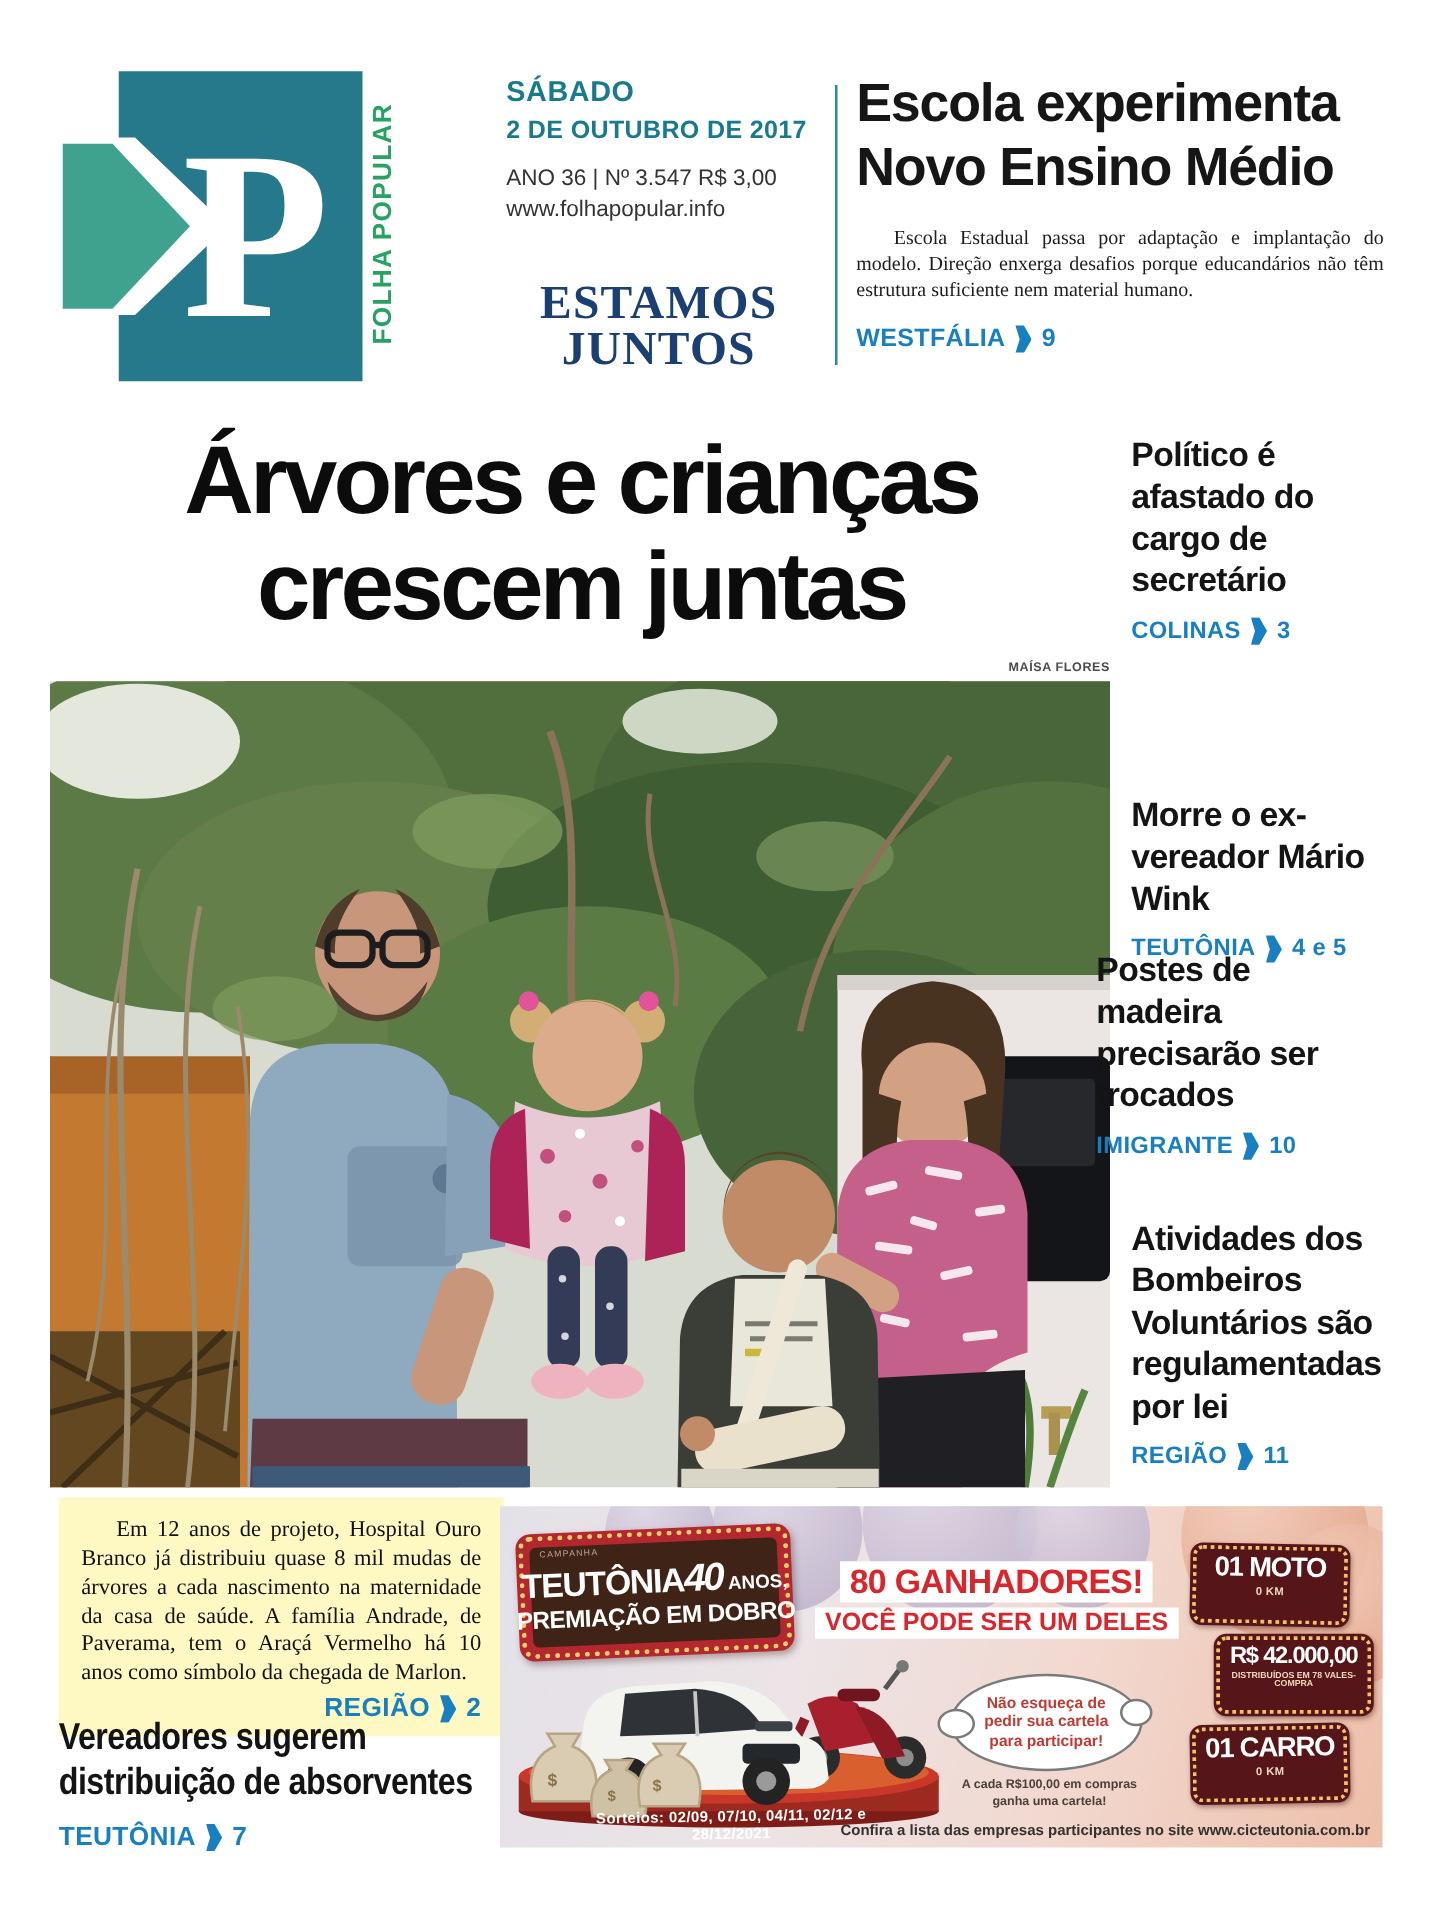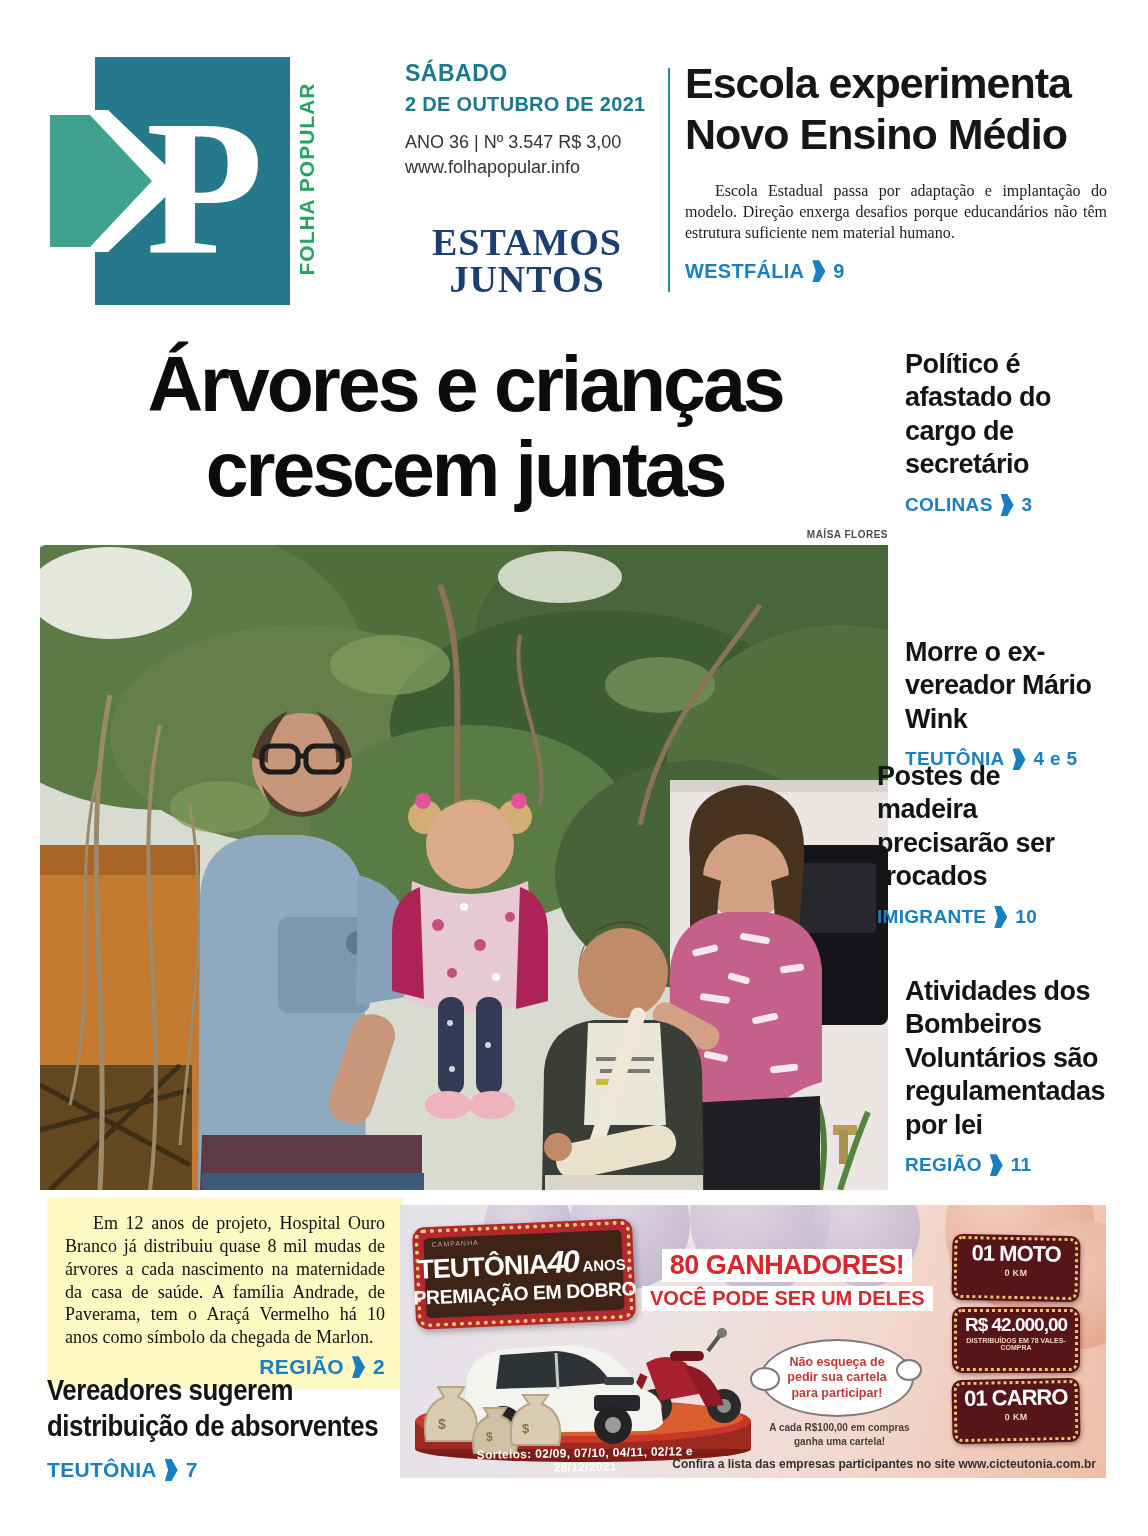--- a/index.html
+++ b/index.html
@@ -58,21 +58,21 @@
              box-shadow:2px 3px 6px rgba(60,20,20,.35); }
   .marquee .bulbs { position:absolute; inset:2px; border:4px dotted #f6cf6b; border-radius:10px; }
   .marquee .panel { position:absolute; inset:11px; background:#3f2316; border-radius:5px;
                     display:flex; flex-direction:column; justify-content:center; align-items:center; }
   .mq-camp { position:absolute; left:8px; top:3px; font-size:7px; color:#bba893; letter-spacing:1px; }
   .mq-l1 { color:#fff; font-weight:800; white-space:nowrap; line-height:1; margin-top:4px; }
   .mq-brand { font-size:27px; letter-spacing:-1px; }
   .mq-num { font-size:31px; font-style:italic; letter-spacing:-2px; }
   .mq-suf { font-size:15px; }
   .mq-l2 { color:#fff; font-weight:800; font-size:19.5px; letter-spacing:-.5px; white-space:nowrap; margin-top:3px; }
-  .winners { position:absolute; left:242px; top:44px; width:290px; text-align:center; }
+  .winners { position:absolute; left:252px; top:44px; width:290px; text-align:center; }
   .winners .w1 { display:inline-block; background:#fff; color:#d8262c; font-weight:800;
                  font-size:27px; letter-spacing:-.5px; padding:1px 8px; white-space:nowrap; }
   .winners .w2 { display:inline-block; background:#fff; color:#d8262c; font-weight:800;
                  font-size:20px; padding:1px 8px; margin-top:4px; white-space:nowrap; }
   .cloud { position:absolute; left:360px; top:134px; width:154px; height:78px; background:#fff;
            border:2px solid #7a7a7a; border-radius:50%; display:flex; align-items:center; justify-content:center;
            text-align:center; color:#c03a35; font-weight:bold; font-size:12.5px; line-height:1.25; padding:6px 14px; }
   .cloud:before, .cloud:after { content:""; position:absolute; background:#fff; border:2px solid #7a7a7a;
            border-radius:50%; }
   .cloud:before { width:26px; height:20px; left:-12px; top:26px; }
@@ -101,21 +101,21 @@
     <polygon fill="#ffffff" points="8,55 58,55 132,126 58,197 8,197 86,126"></polygon>
     <polygon fill="#3fa28e" points="0,60 40,60 102,126 40,192 0,192"></polygon>
     <text x="96" y="198" font-family="Liberation Serif, serif" font-weight="bold" font-size="192" fill="#ffffff">P</text>
   </svg>
   <div class="abs" style="left:182px; top:167px; width:250px; height:28px;">
     <div class="brand-vert">FOLHA POPULAR</div>
   </div>
 
   <div class="abs" style="left:405px; top:60px; width:245px;">
     <div class="day">SÁBADO</div>
-    <div class="date">2 DE OUTUBRO DE 2021</div>
+    <div class="date">2 DE OUTUBRO DE 2017</div>
     <div class="edition">ANO 36 | Nº 3.547 R$ 3,00</div>
     <div class="website">www.folhapopular.info</div>
   </div>
 
   <div class="abs slogan" style="left:398px; top:224px; width:258px;">
     <div>ESTAMOS</div>
     <div>JUNTOS</div>
   </div>
 
   <div class="abs vdivider" style="left:668px; top:68px; height:224px;"></div>
@@ -391,21 +391,21 @@
       <div>ganha uma cartela!</div>
     </div>
 
     <div class="badge b1" style="top:30px; height:66px; transform:rotate(1deg);">
       <div class="bulbs"></div>
       <div class="inner">
         <div class="bt">01 MOTO</div>
         <div class="bs">0 KM</div>
       </div>
     </div>
-    <div class="badge b2" style="top:102px; height:66px;">
+    <div class="badge b2" style="top:102px; height:66px;margin-left:19px;">
       <div class="bulbs"></div>
       <div class="inner">
         <div class="bt">R$ 42.000,00</div>
         <div class="bs">DISTRIBUÍDOS EM 78 VALES-COMPRA</div>
       </div>
     </div>
     <div class="badge b3" style="top:174px; height:64px; transform:rotate(-1deg);">
       <div class="bulbs"></div>
       <div class="inner">
         <div class="bt">01 CARRO</div>

